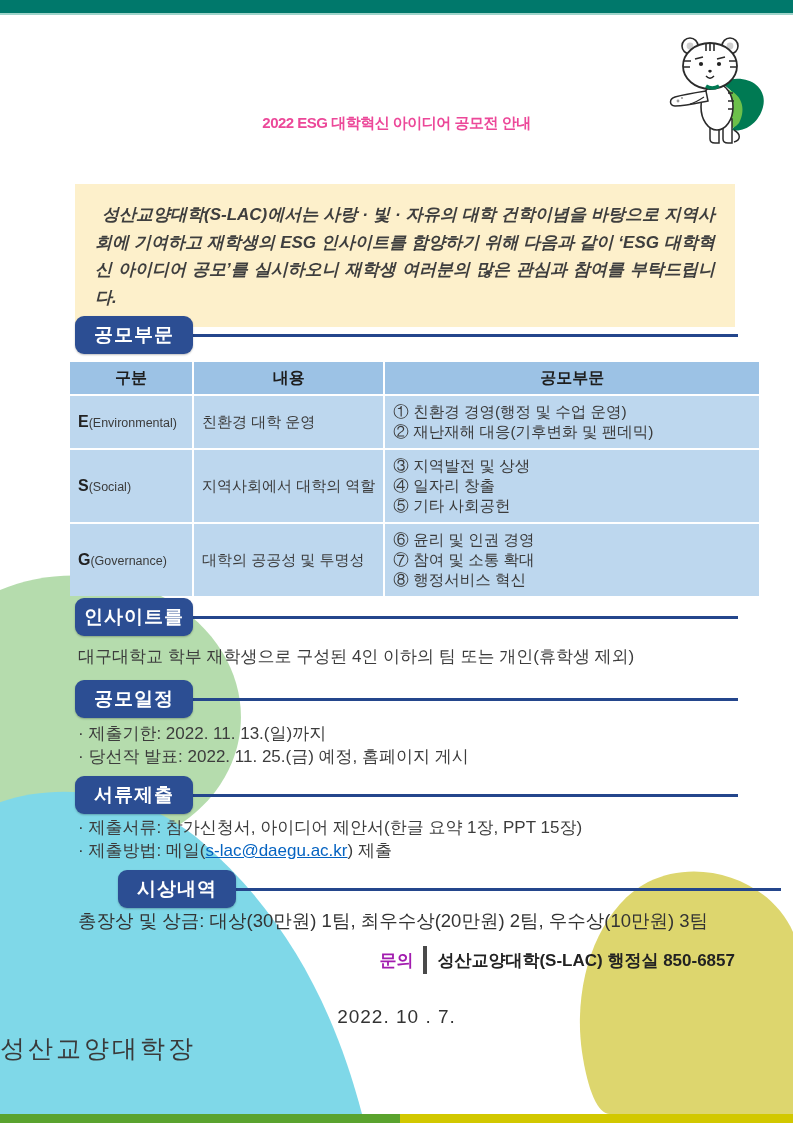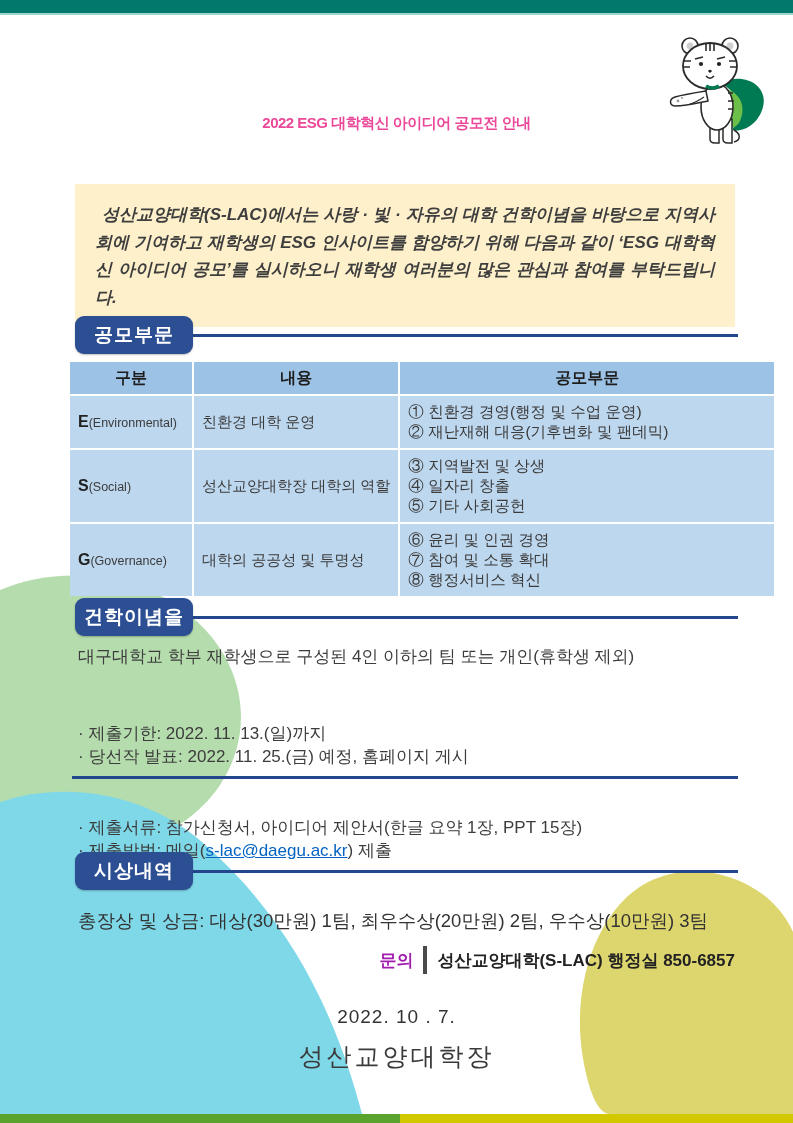--- a/index.html
+++ b/index.html
@@ -36,22 +36,22 @@
   .bullets{line-height:23px;}
   .award{font-size:18.5px;white-space:nowrap;color:#333;}
   .link{color:#0563c1;text-decoration:underline;cursor:pointer;}
   .contact{position:absolute;top:946px;left:75px;width:660px;display:flex;align-items:center;
            justify-content:flex-end;z-index:4;}
   .contact .lbl{font-weight:bold;font-size:17px;color:#a21caf;}
   .contact .bar{width:4px;height:28px;background:#4a4a4a;margin:0 10px;}
   .contact .txt{font-weight:bold;font-size:17px;color:#222;}
   .date{position:absolute;top:1006px;left:0;width:100%;text-align:center;font-size:19px;
         color:#333;z-index:4;letter-spacing:1px;}
-  .signature{position:absolute;top:1032px;left:0;width:100%;text-align:center;font-size:25px;
-        color:#3a3a3a;z-index:4;letter-spacing:3px;margin-top:8px;}
+  .signature{position:absolute;top:1032px;left:0;width:100%;font-size:25px;
+        color:#3a3a3a;z-index:4;letter-spacing:3px;}
 </style>
 </head>
 <body>
 
 <div class="page">
 
   <svg class="bg-svg" width="793" height="1123" viewBox="0 0 793 1123">
     <path d="M-70,660 C-40,578 80,552 165,598 C245,644 262,730 215,792 C172,848 60,888 -30,870 C-72,855 -86,742 -70,660 Z" fill="#b5dcad"></path>
     <path d="M-80,862 C-18,772 122,772 202,842 C282,912 332,1000 362,1114 L-80,1114 Z" fill="#7fd8e8"></path>
     <path d="M793,932 C770,880 700,856 648,882 C598,908 572,982 582,1052 C588,1092 598,1114 610,1114 L793,1114 Z" fill="#ddd66e"></path>
@@ -106,60 +106,65 @@
       <tr>
         <td class="c1"><span class="catB">E</span><span class="catR">(Environmental)</span></td>
         <td class="c2">친환경 대학 운영</td>
         <td class="c3">
           <div class="itemline">① 친환경 경영(행정 및 수업 운영)</div>
           <div class="itemline">② 재난재해 대응(기후변화 및 팬데믹)</div>
         </td>
       </tr>
       <tr>
         <td class="c1"><span class="catB">S</span><span class="catR">(Social)</span></td>
-        <td class="c2">성산교양대학장 대학의 역할</td>
+        <td class="c2">지역사회에서 대학의 역할</td>
         <td class="c3">
           <div class="itemline">③ 지역발전 및 상생</div>
           <div class="itemline">④ 일자리 창출</div>
           <div class="itemline">⑤ 기타 사회공헌</div>
         </td>
       </tr>
       <tr>
         <td class="c1"><span class="catB">G</span><span class="catR">(Governance)</span></td>
         <td class="c2">대학의 공공성 및 투명성</td>
         <td class="c3">
           <div class="itemline">⑥ 윤리 및 인권 경영</div>
           <div class="itemline">⑦ 참여 및 소통 확대</div>
           <div class="itemline">⑧ 행정서비스 혁신</div>
         </td>
       </tr>
     </tbody>
       </table>
   </div>
 
   <div class="section" style="top:598px;">
-    <div class="pill">건학이념을</div>
+    <div class="pill">인사이트를</div>
     <div class="rule"></div>
   </div>
   <div class="bodytext" style="top:645px;">대구대학교 학부 재학생으로 구성된 4인 이하의 팀 또는 개인(휴학생 제외)</div>
 
+  <div class="section" style="top:680px;">
+    <div class="pill">공모일정</div>
+    <div class="rule"></div>
+  </div>
   <div class="bodytext bullets" style="top:722px;">
     <div>· 제출기한: 2022. 11. 13.(일)까지</div>
     <div>· 당선작 발표: 2022. 11. 25.(금) 예정, 홈페이지 게시</div>
   </div>
 
   <div class="section" style="top:776px;">
+    <div class="pill">서류제출</div>
     <div class="rule"></div>
   </div>
   <div class="bodytext bullets" style="top:816px;">
     <div>· 제출서류: 참가신청서, 아이디어 제안서(한글 요약 1장, PPT 15장)</div>
     <div><span>· 제출방법: 메일(</span><a class="link">s-lac@daegu.ac.kr</a><span>)  제출</span></div>
   </div>
 
-  <div class="section" style="top:852px;">
+  <div class="section" style="top:870px;margin-left:43px;">
     <div class="pill">시상내역</div>
     <div class="rule"></div>
   </div>
   <div class="bodytext award" style="top:908px;">총장상 및 상금: 대상(30만원) 1팀, 최우수상(20만원) 2팀, 우수상(10만원) 3팀</div>
 
   <div class="contact">
     <span class="lbl">문의</span>
     <span class="bar"></span>
     <span class="txt">성산교양대학(S-LAC) 행정실 850-6857</span>
   </div>

